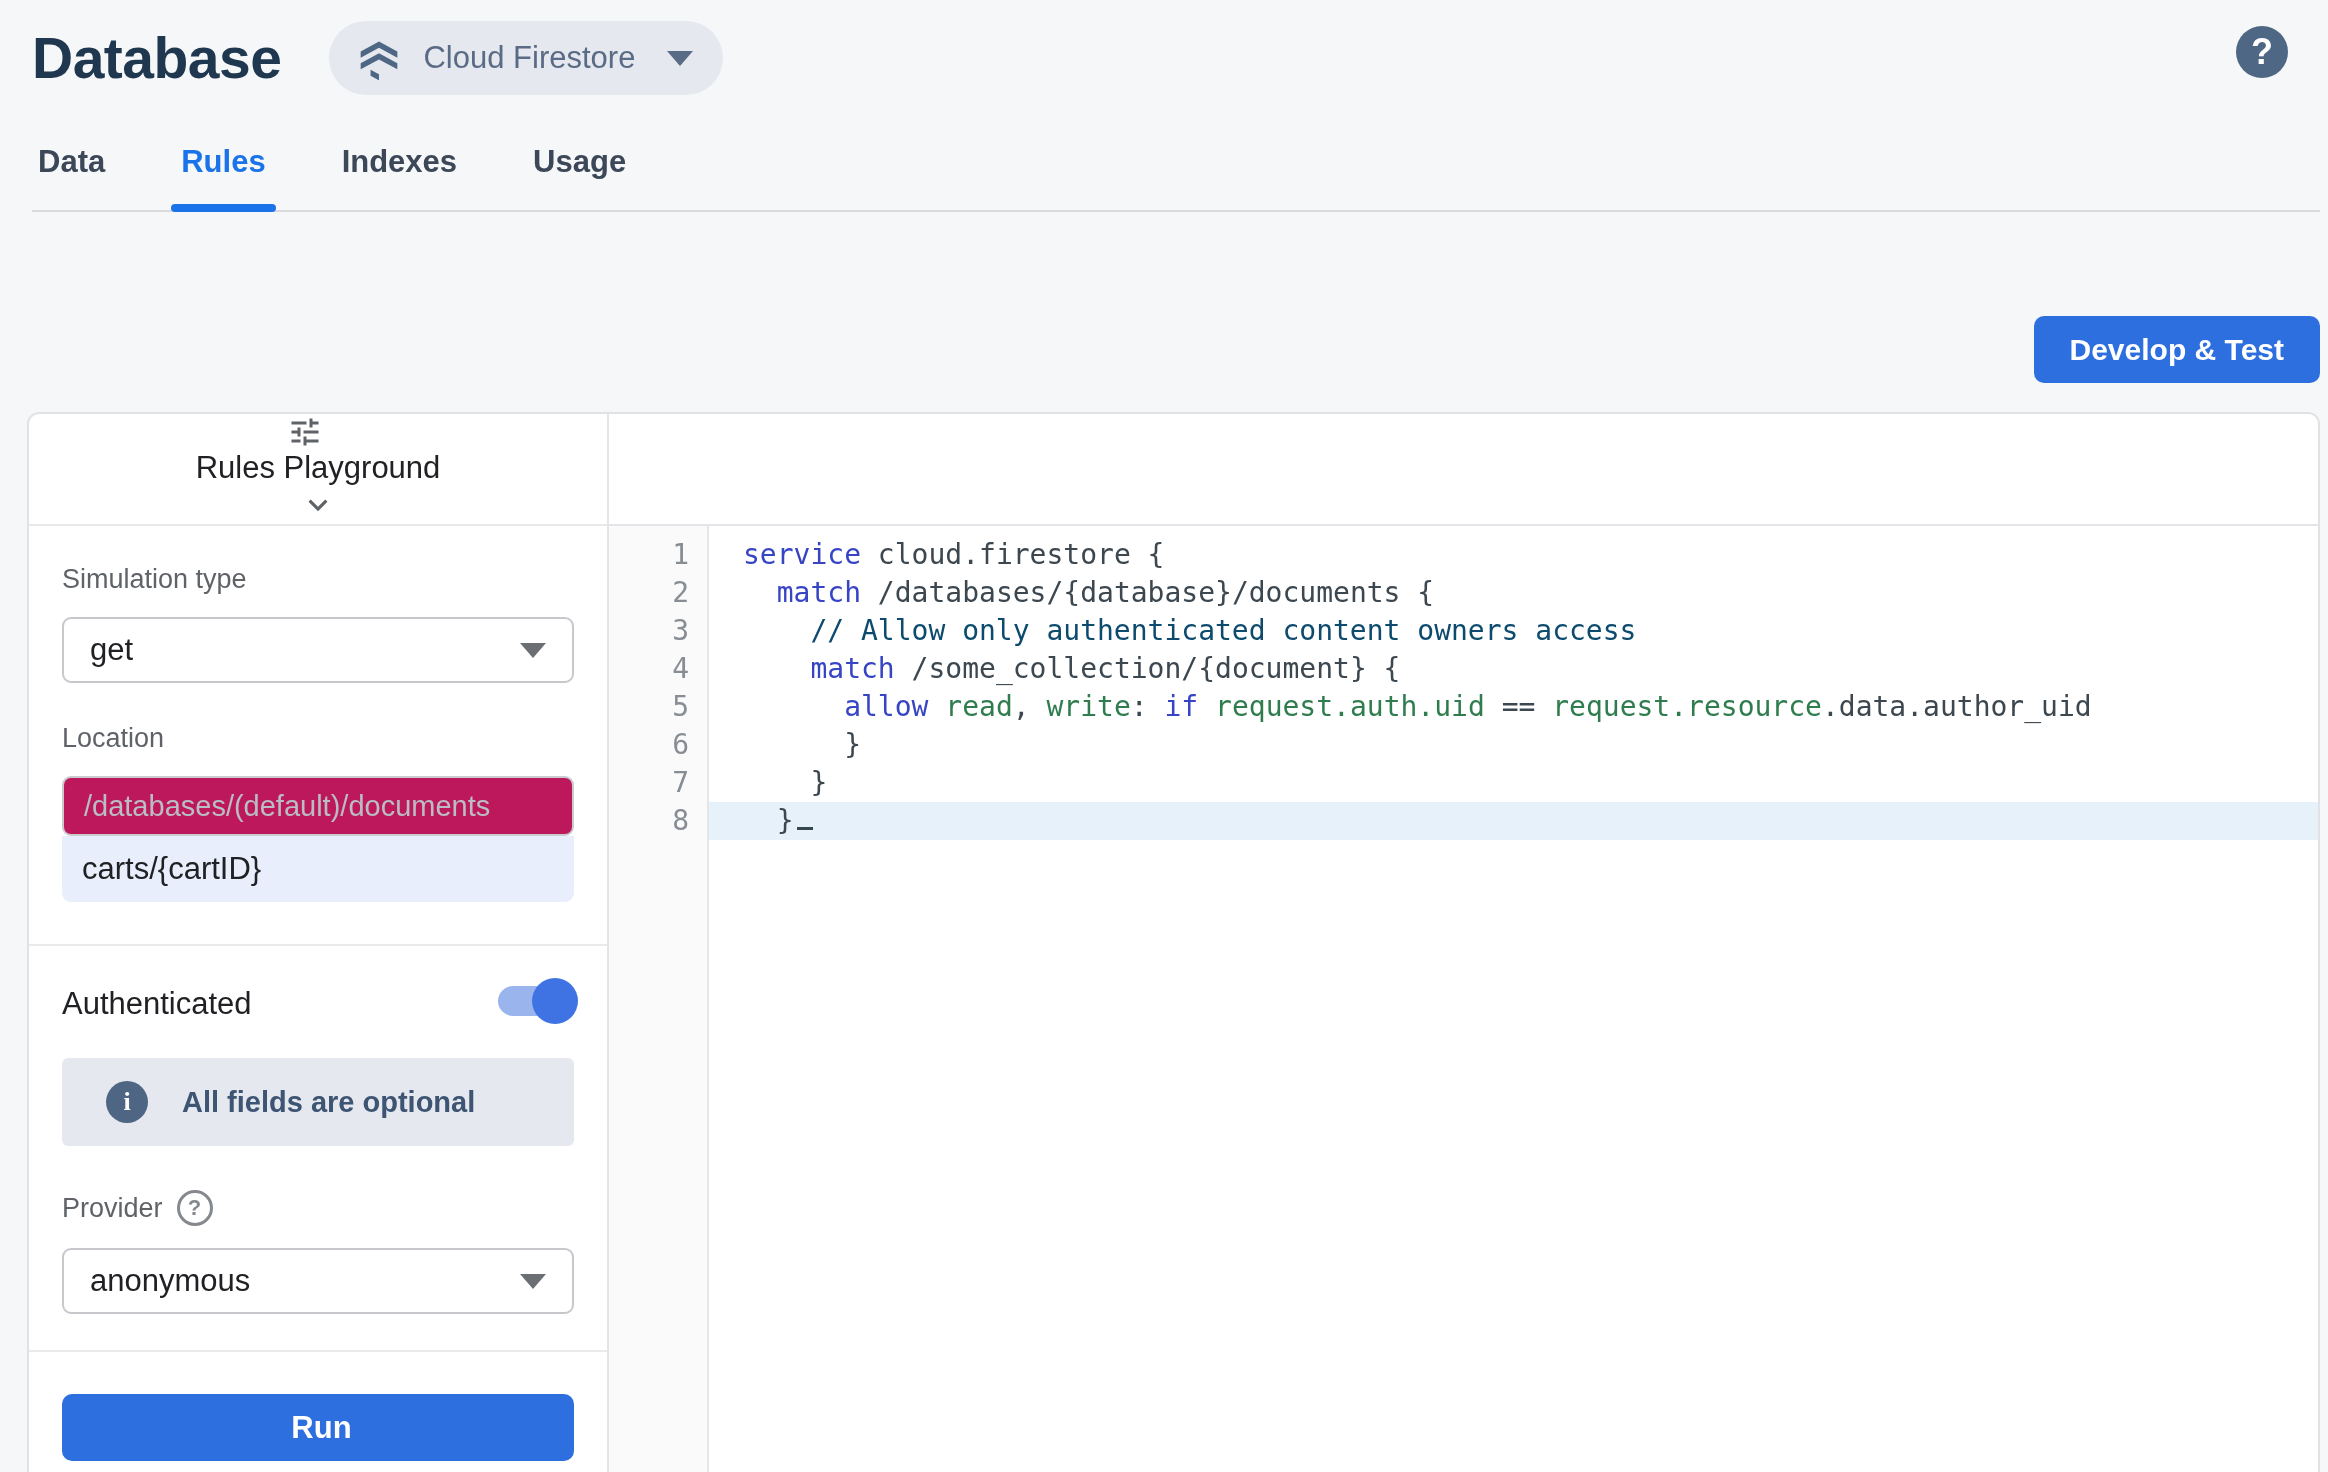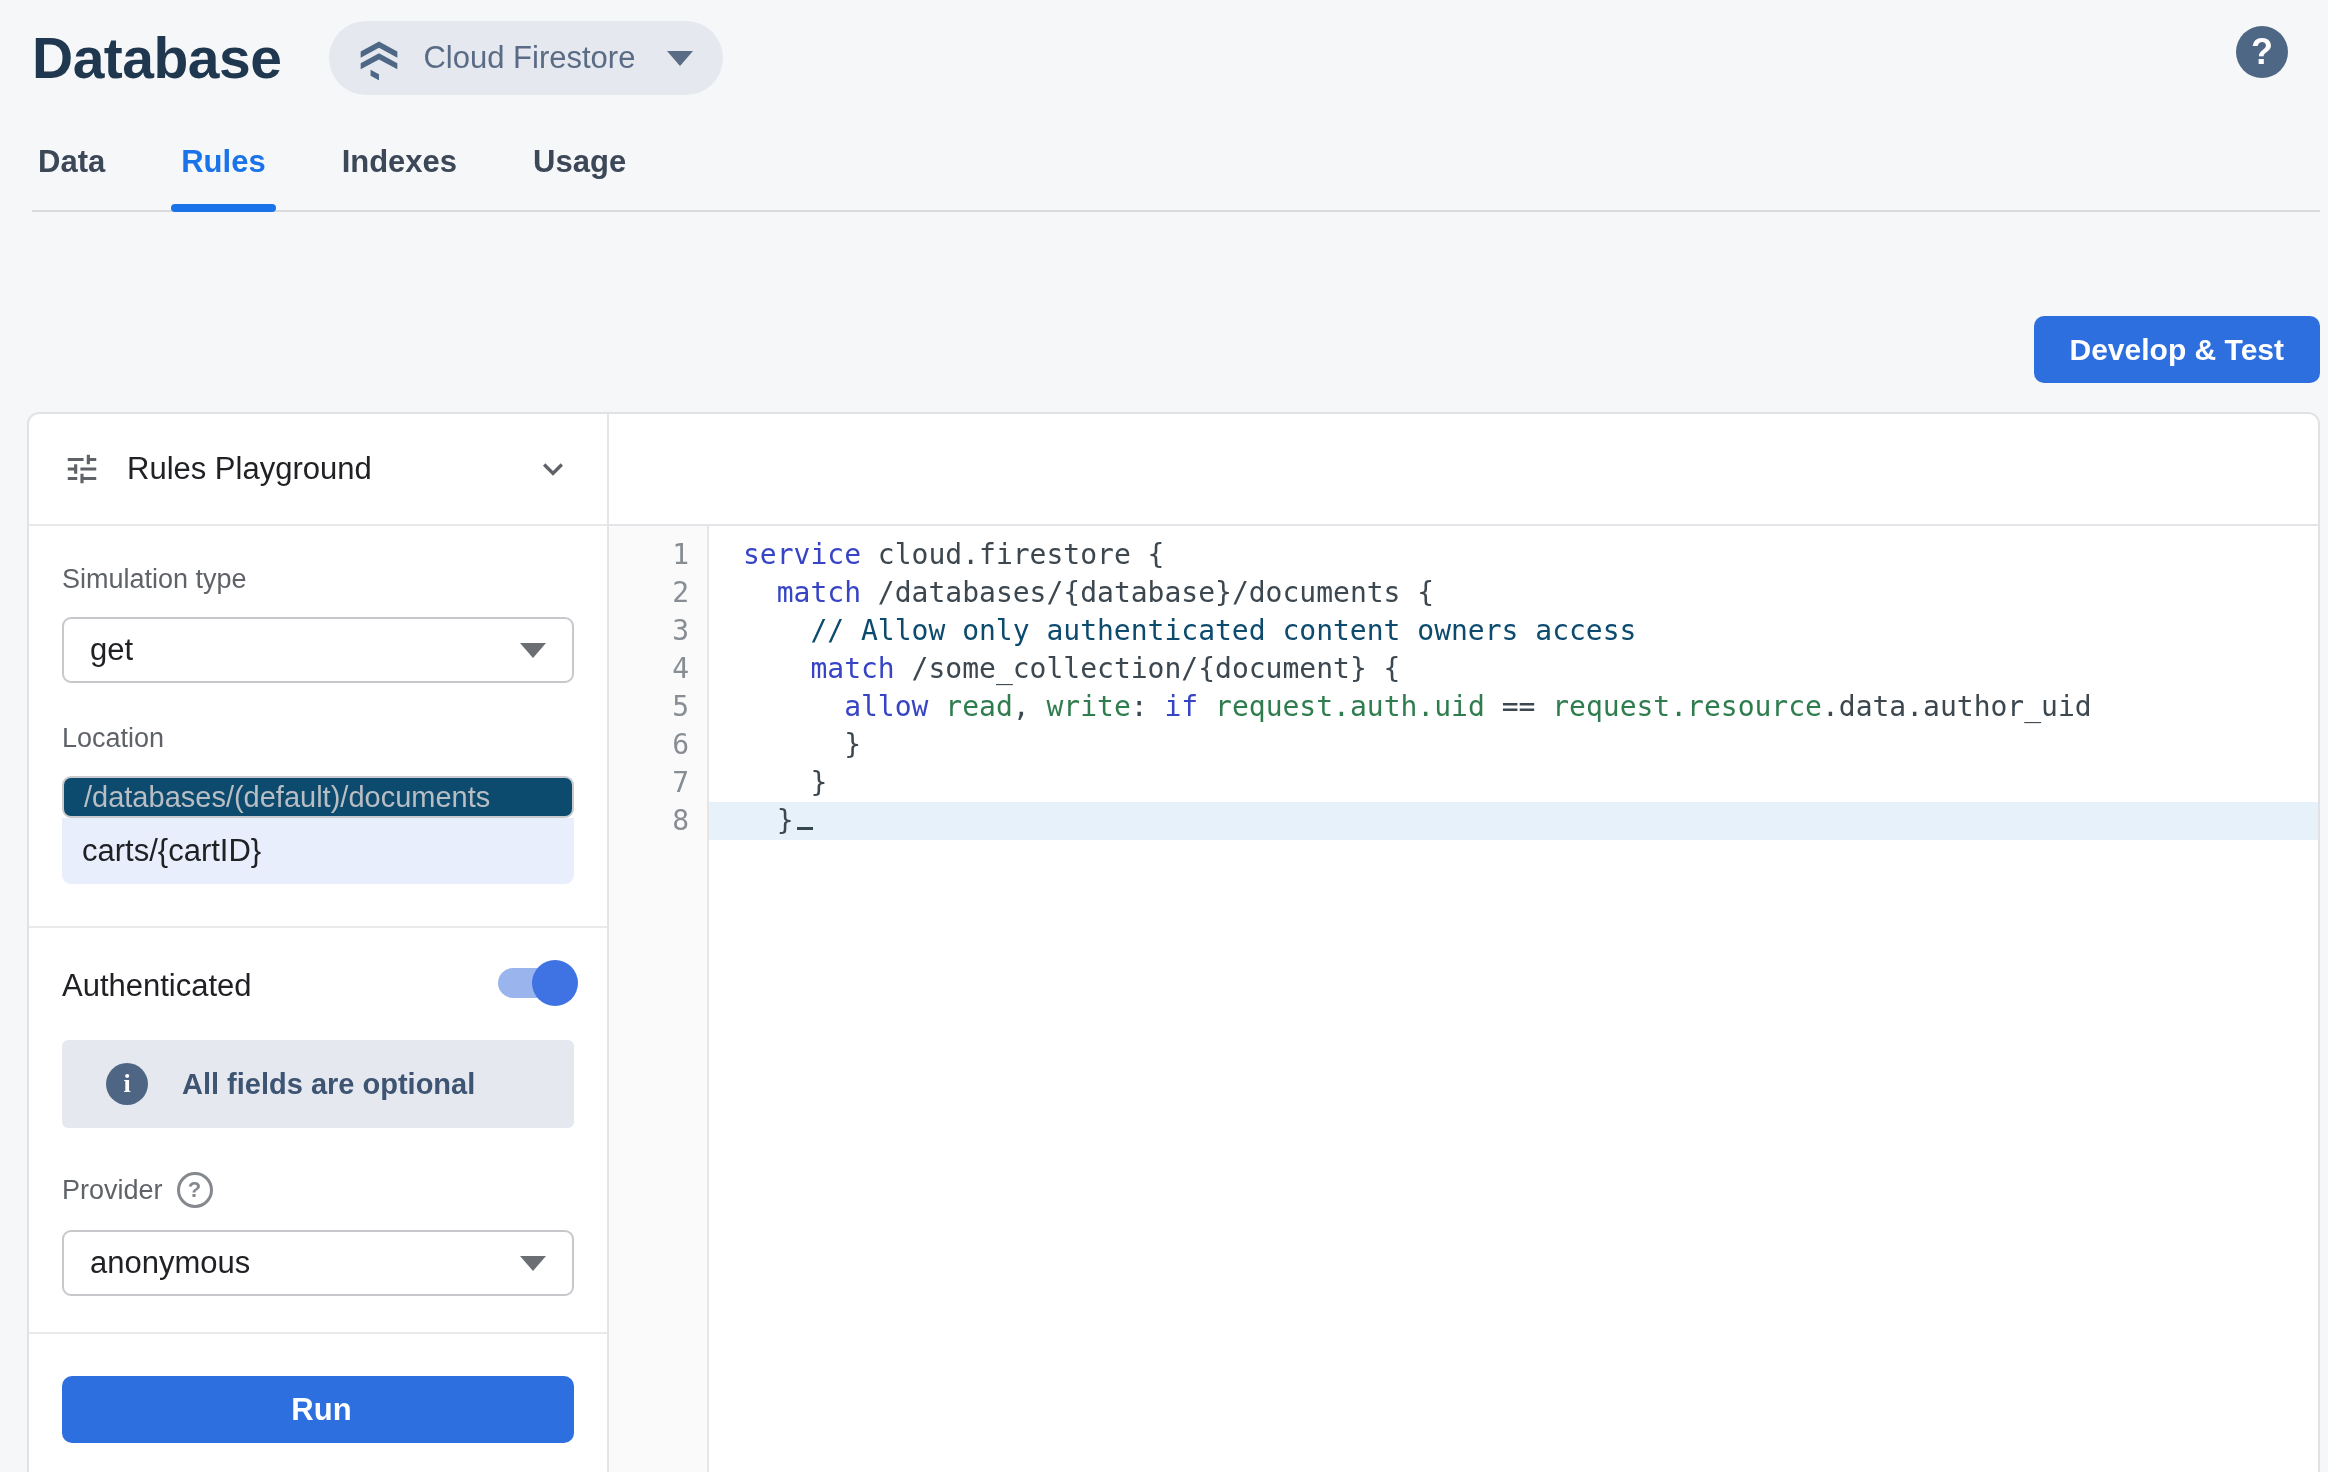--- a/index.html
+++ b/index.html
@@ -45,36 +45,36 @@
   }
 
   
   .main-card {
     margin:29px 8px 0 27px; background:#fff; border:2px solid #e0e2e6;
     border-radius:12px 12px 0 0; height:1120px; display:flex; overflow:hidden;
   }
 
   
   .playground { width:580px; border-right:2px solid #e3e5e8; flex-shrink:0; display:flex; flex-direction:column; }
-  .pg-header { height:112px; flex-shrink:0; border-bottom:2px solid #e6e8ea; display:flex; align-items:center; padding:0 34px; cursor:pointer; }
+  .pg-header { height:112px; flex-shrink:0; border-bottom:2px solid #e6e8ea; display:flex; align-items:center; padding:0 34px; cursor:pointer;flex-direction:column; }
   .pg-header svg.tune { width:38px; height:38px; margin-right:26px; }
   .pg-title { font-size:31px; color:#202124; flex:1; }
   .pg-header svg.chev { width:40px; height:40px; }
 
   .pg-body { padding:38px 33px 0 33px; }
   .field-label { font-size:27px; color:#5f6368; margin-bottom:22px; display:flex; align-items:center; gap:14px; }
   .select-box {
     height:66px; border:2px solid #c6c8cc; border-radius:9px; background:#fff;
     display:flex; align-items:center; justify-content:space-between; padding:0 26px;
     font-size:31px; color:#202124; cursor:pointer; margin-bottom:40px;
   }
   .select-caret { width:0; height:0; border-left:13px solid transparent; border-right:13px solid transparent; border-top:15px solid #6b6f73; }
 
   .loc-base {
-    height:42px; border:2px solid #c9cbcf; border-radius:9px; background:#0c4a6e;
+    height:60px; border:2px solid #c9cbcf; border-radius:9px; background:#be185d;
     display:flex; align-items:center; padding:12px 20px; font-size:29px; color:#b9bdc4;
   }
   .loc-value {
     height:66px; background:#e8eefb; border-radius:0 0 9px 9px;
     display:flex; align-items:center; padding:0 20px; font-size:31px; color:#202124;
     cursor:text;
   }
 
   .pg-divider { border-top:2px solid #e8eaec; margin:42px -33px 0 -33px; }
 

